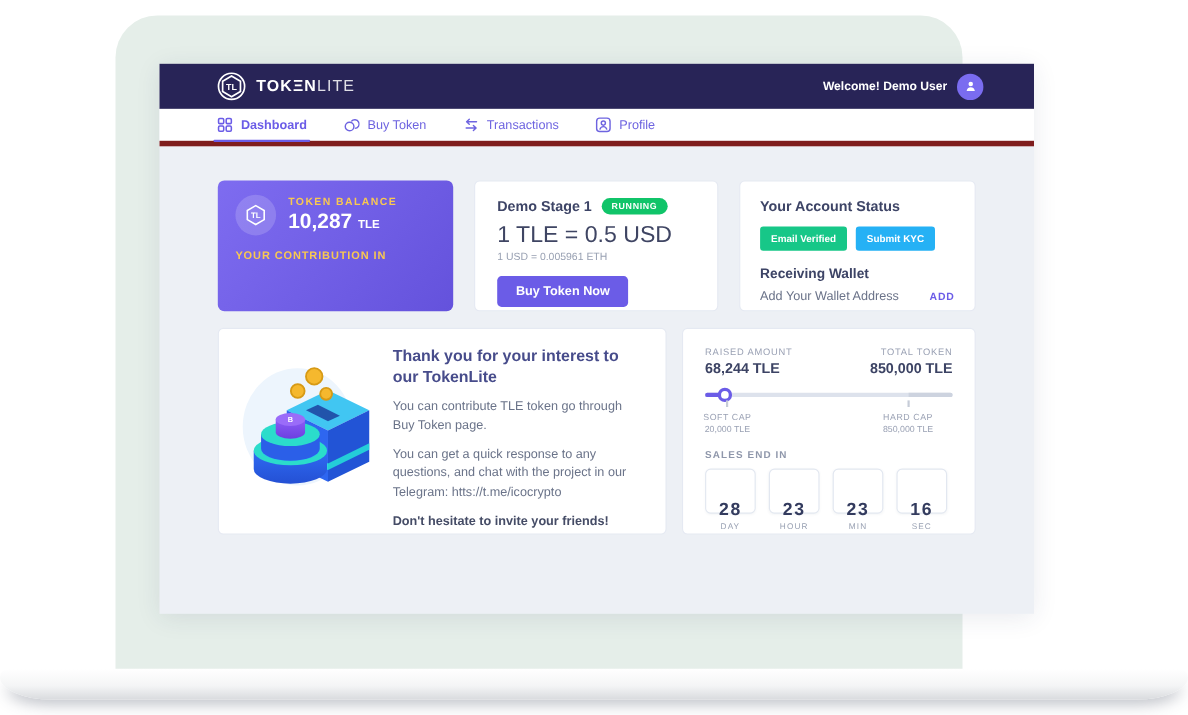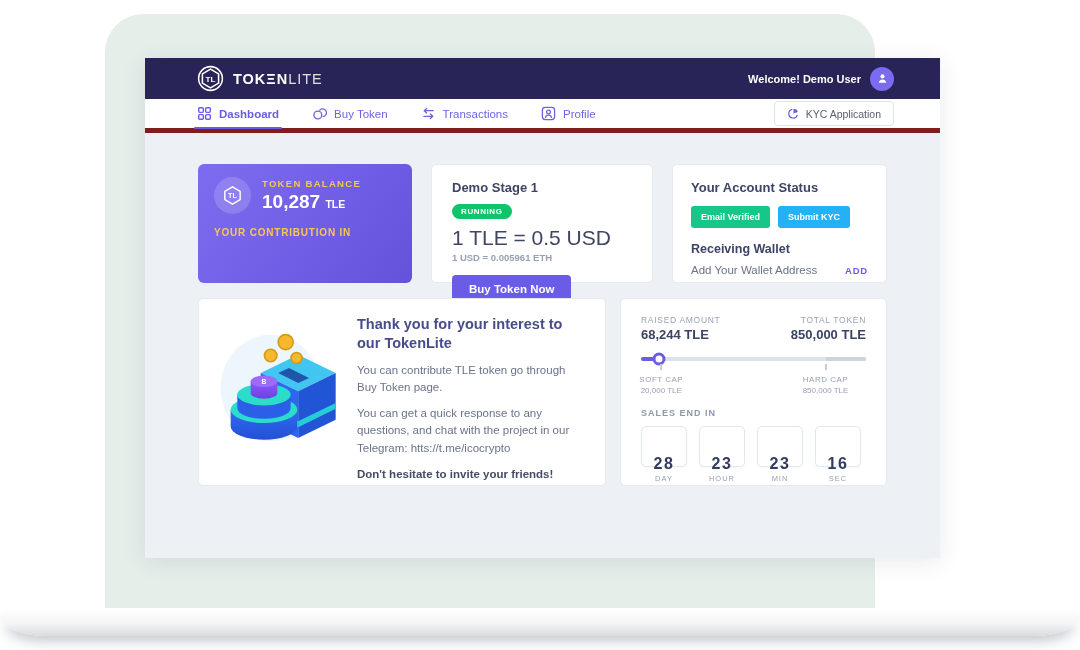--- a/index.html
+++ b/index.html
@@ -62,26 +62,26 @@
   .bal-amount { font-size:19px; font-weight:bold; margin-top:2px; }
   .bal-amount .unit { font-size:10.5px; font-weight:bold;margin-top:32px; }
   .contrib-title { margin-top:13px; font-size:10px; font-weight:bold; letter-spacing:.8px; color:#f9c851; }
   .contrib-row { display:flex; margin-top:6px; }
   .contrib { width:33.3%; }
   .contrib .v { font-size:14.5px; font-weight:bold; }
   .contrib .c { font-size:8px; font-weight:bold; opacity:.8; letter-spacing:.5px; margin-top:1px; }
 
   
   .stage-card { flex:1 1 auto; padding:15px 20px; }
-  .stage-head { display:flex; align-items:flex-start; gap:9px;flex-direction:column; }
+  .stage-head { display:flex; align-items:flex-end; gap:9px; }
   .stage-title { font-size:13px; font-weight:bold; color:#3d4466; }
   .badge-running { background:#10c469; color:#fff; font-size:8px; font-weight:bold; letter-spacing:.6px;
                    padding:3px 9px; border-radius:9px; }
   .rate { font-size:21px; color:#3f4563; margin-top:7px; }
-  .sub-rate { font-size:9.5px; color:#98a0b2; margin-top:2px;font-weight:bold; }
+  .sub-rate { font-size:9.5px; color:#98a0b2; margin-top:2px; }
   .buy-btn { margin-top:12px; background:#6b5ce7; color:#fff; border:none; border-radius:4px;
              font-size:11.5px; font-weight:bold; padding:8px 17px; cursor:pointer;
              font-family:"Liberation Sans","DejaVu Sans",sans-serif; }
 
   
   .account { width:215px; flex:0 0 215px; padding:15px 18px; }
   .acc-title { font-size:13px; font-weight:bold; color:#3d4466; }
   .acc-badges { display:flex; gap:8px; margin-top:11px; }
   .pill { color:#fff; font-size:9px; font-weight:bold; padding:6px 10px; border-radius:3px; cursor:pointer; border:none;
           font-family:"Liberation Sans","DejaVu Sans",sans-serif; }
@@ -186,27 +186,20 @@
         </svg>
         <span>Transactions</span>
       </div>
       <div class="tab">
         <svg viewBox="0 0 16 16" fill="none" stroke="#6e64e0" stroke-width="1.4">
           <rect x="1.5" y="1.5" width="13" height="13" rx="3"></rect>
           <circle cx="8" cy="6.3" r="2"></circle>
             <path d="M4.6 12.6 c0.5-2 1.8-2.9 3.4-2.9 s2.9 0.9 3.4 2.9"></path>
         </svg>
         <span>Profile</span>
-      </div>
-      <div class="kyc-btn">
-        <svg viewBox="0 0 16 16">
-          <path d="M8 8 V2.3 A5.7 5.7 0 0 1 13.4 6.2 Z" fill="#6b5ce7"></path>
-          <path d="M12.8 9.6 A5.4 5.4 0 1 1 6.4 2.9" fill="none" stroke="#6b5ce7" stroke-width="1.5"></path>
-        </svg>
-        <span>KYC Application</span>
       </div>
     </div>
 
     <main>
       <div class="row1">
 
         <div class="card balance">
           <div class="bal-top">
             <span class="bal-ico">
               <svg viewBox="0 0 24 24">

